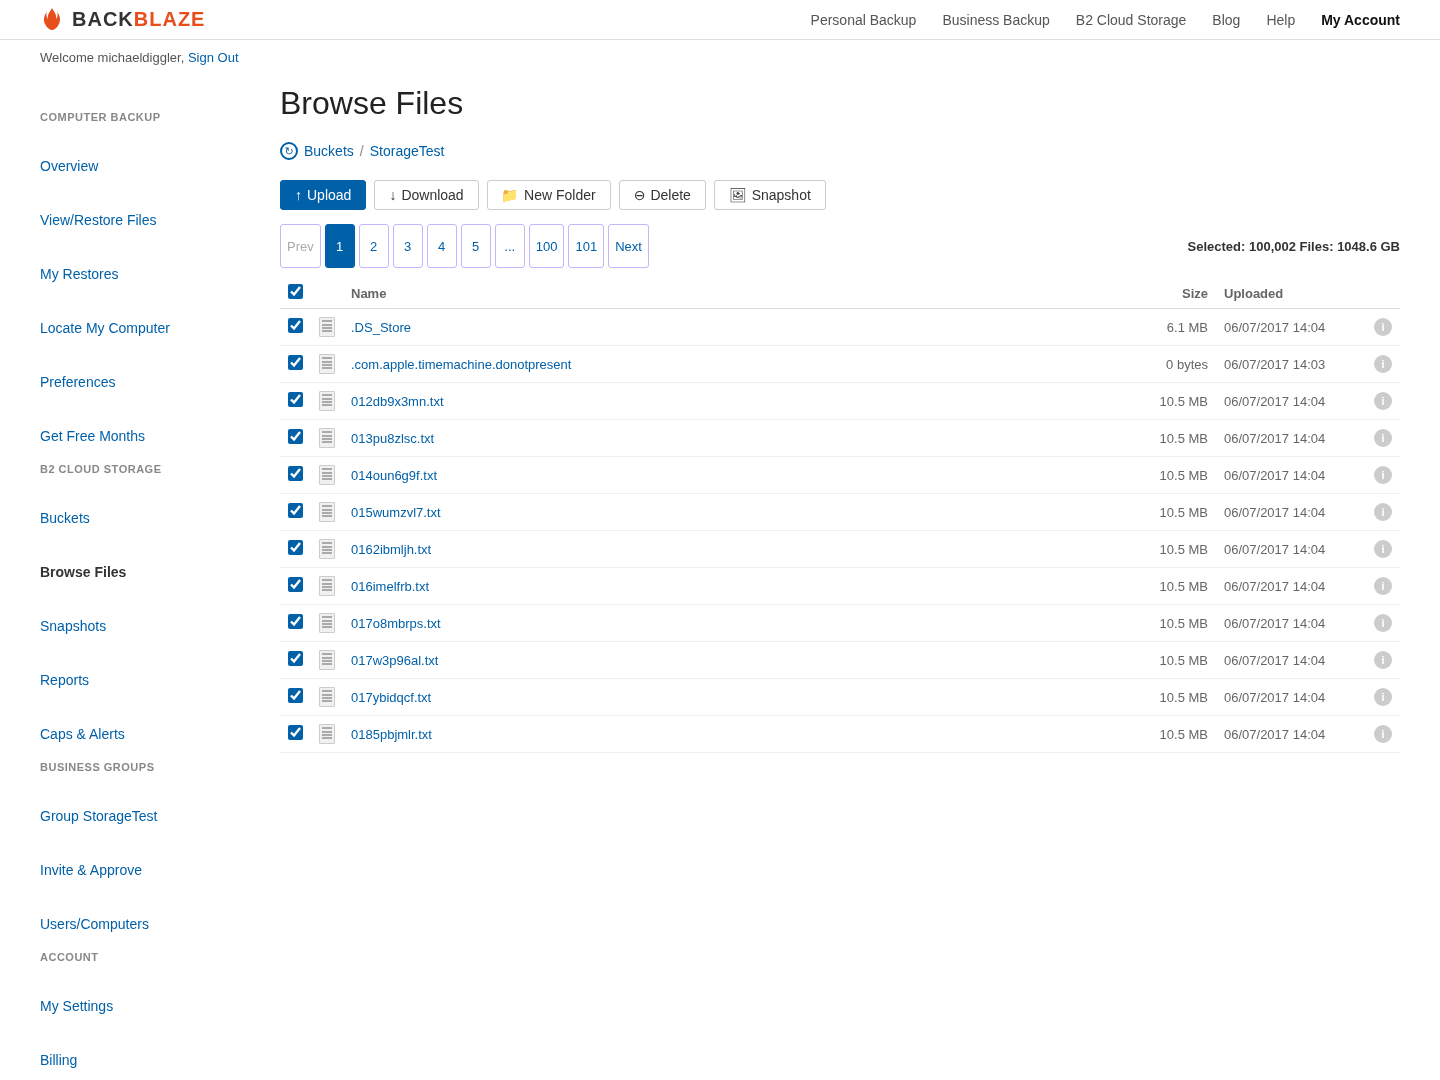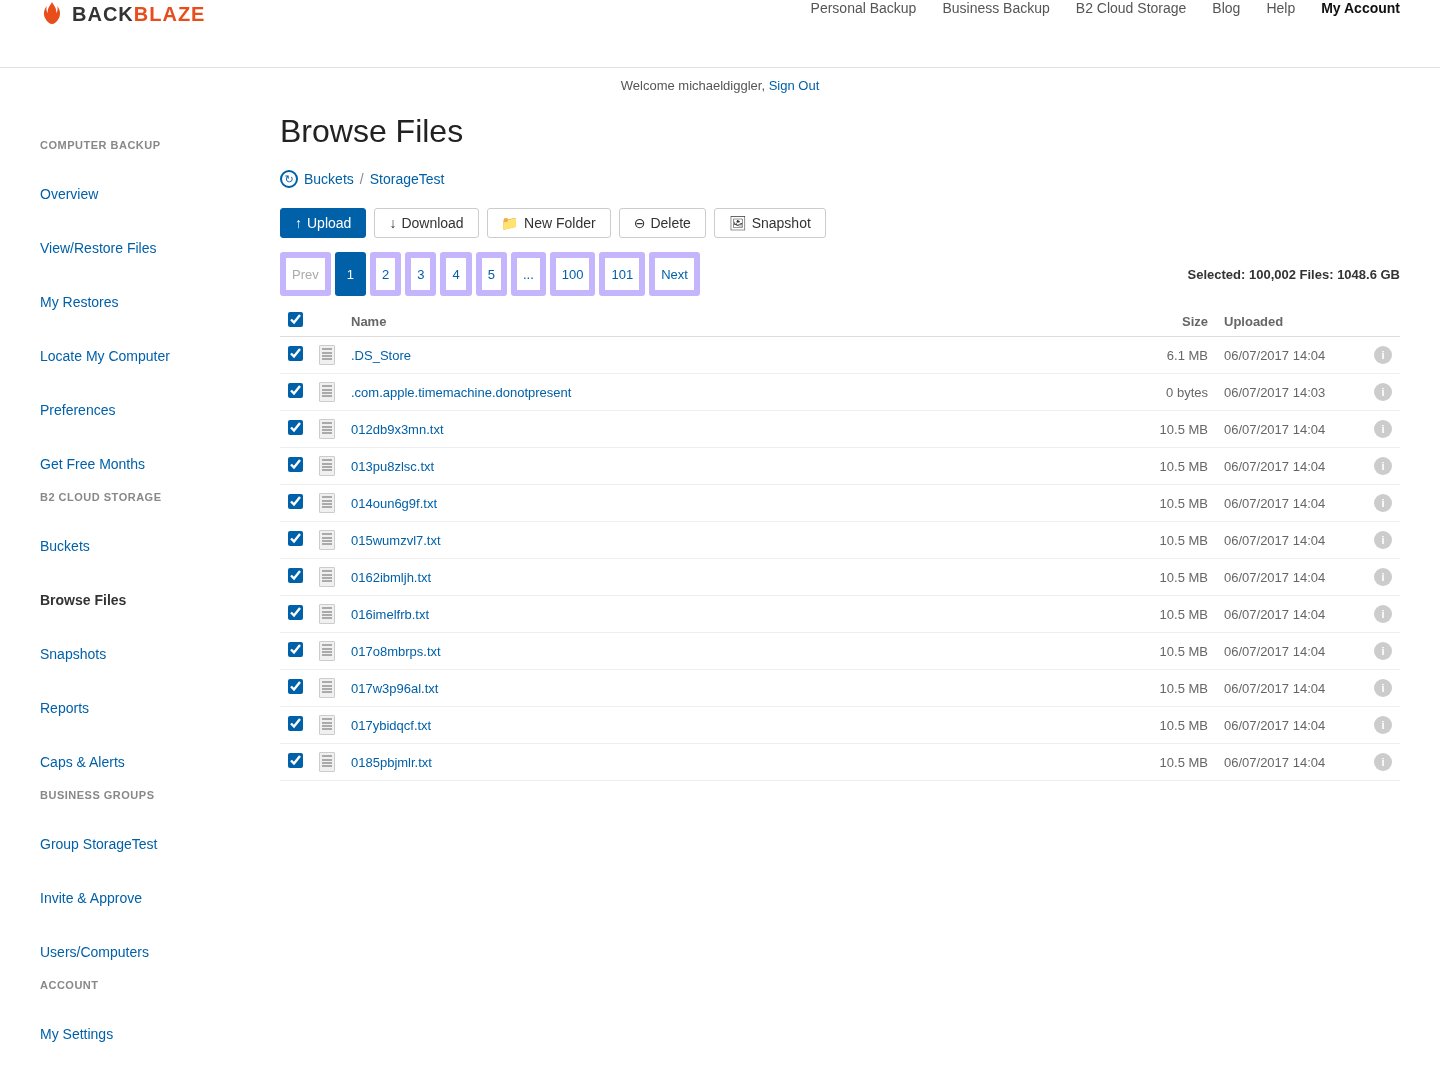--- a/index.html
+++ b/index.html
@@ -1,24 +1,24 @@
 <!DOCTYPE html>
 <html><head>
   <meta charset="utf-8">
   <style>
     * { box-sizing: border-box; margin: 0; padding: 0; }
     body { font-family: -apple-system, BlinkMacSystemFont, 'Segoe UI', Helvetica, Arial, sans-serif; font-size: 14px; color: #333; background: #fff; }
 
     
     .top-nav {
       display: flex;
-      align-items: flex-start;
+      align-items: center;
       justify-content: space-between;
       padding: 0 40px;
-      height: 68px;
+      height: 40px;
       border-bottom: 1px solid #e0e0e0;
     }
     .logo-area {
       display: flex;
       align-items: center;
       gap: 8px;
     }
     .logo-text {
       font-size: 20px;
       font-weight: 700;
@@ -38,21 +38,21 @@
     .nav-link {
       color: #555;
       text-decoration: none;
       font-size: 14px;
       cursor: pointer;
     }
     .nav-link.active { font-weight: 700; color: #111; }
 
     
     .welcome-bar {
-      text-align: center;
+      text-align: left;
       padding: 10px 40px 0;
       font-size: 13px;
       color: #555;
     }
     .welcome-bar a { color: #0060a8; text-decoration: none; cursor: pointer; }
 
     
     .layout {
       display: flex;
       padding: 20px 40px;
@@ -153,21 +153,21 @@
       margin-bottom: 10px;
     }
     .pagination {
       display: flex;
       align-items: center;
       gap: 4px;
     }
     .page-btn {
       min-width: 30px;
       height: 44px;
-      border: 6px solid #c4b5fd;
+      border: 1px solid #c4b5fd;
       border-radius: 3px;
       background: #fff;
       font-size: 13px;
       cursor: pointer;
       display: flex;
       align-items: center;
       justify-content: center;
       color: #0060a8;
       padding: 0 6px;
     }

